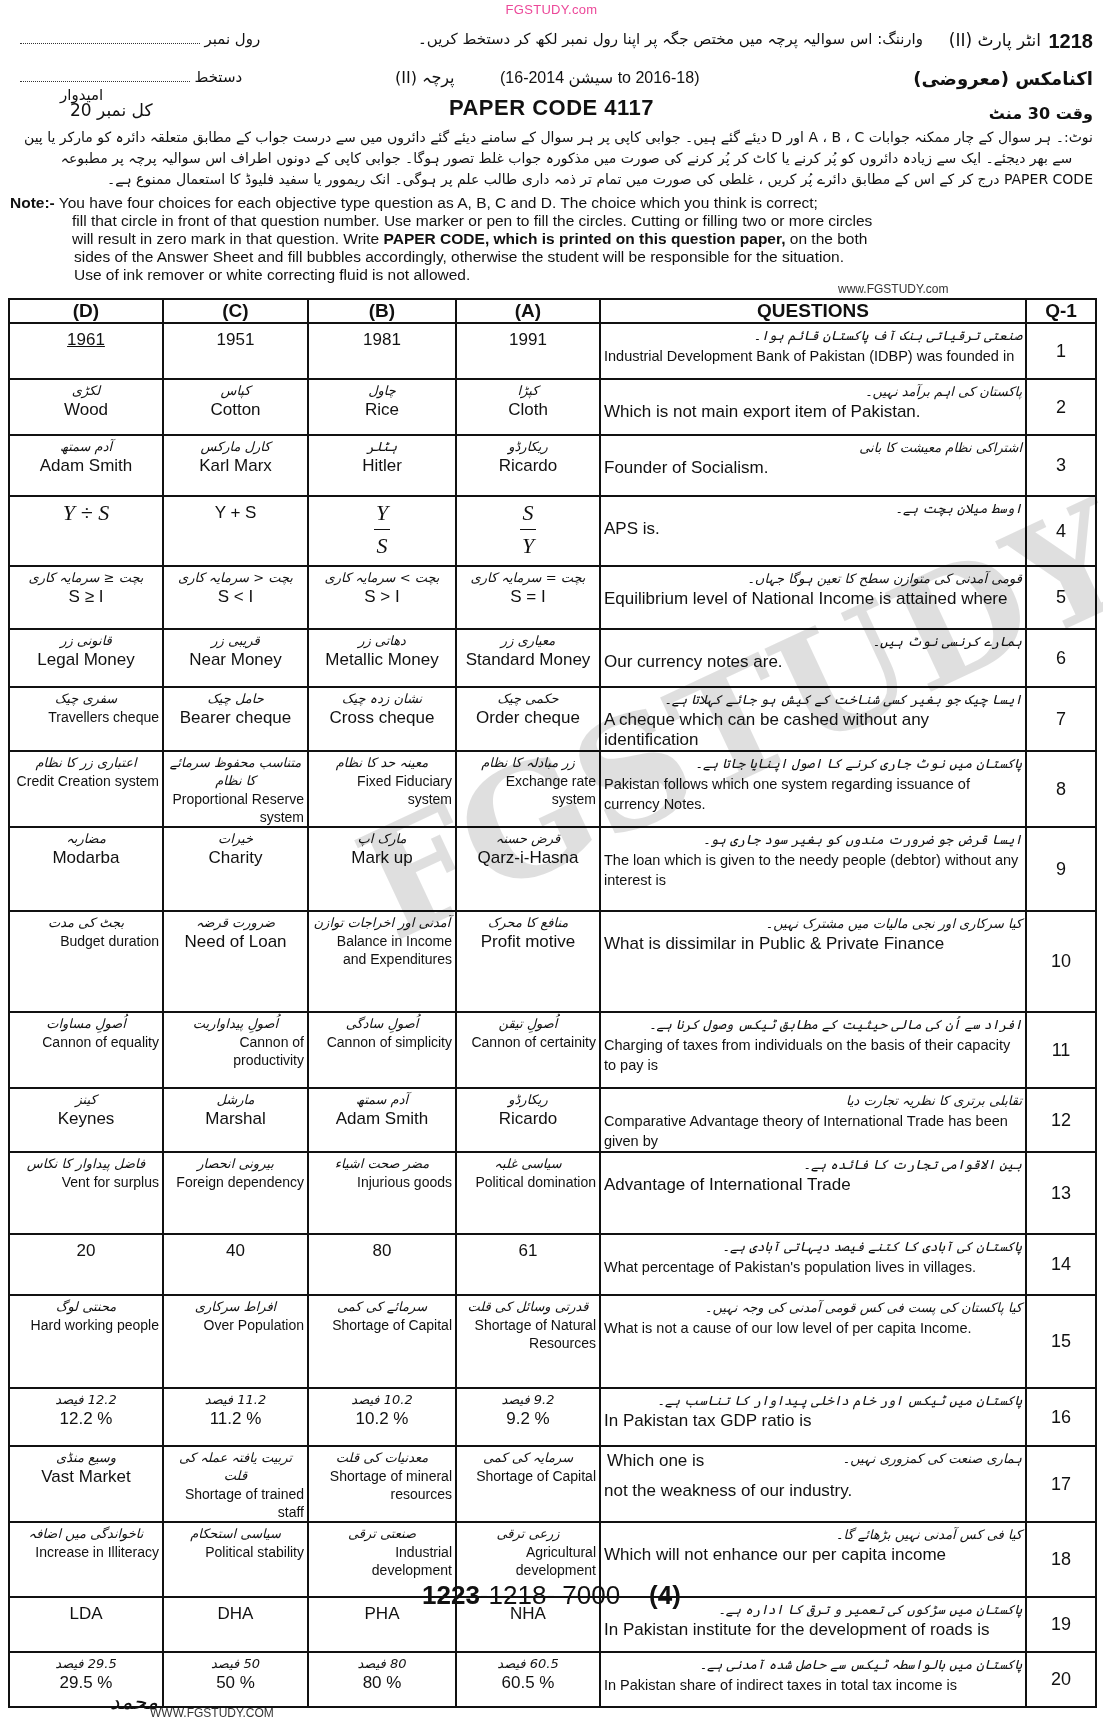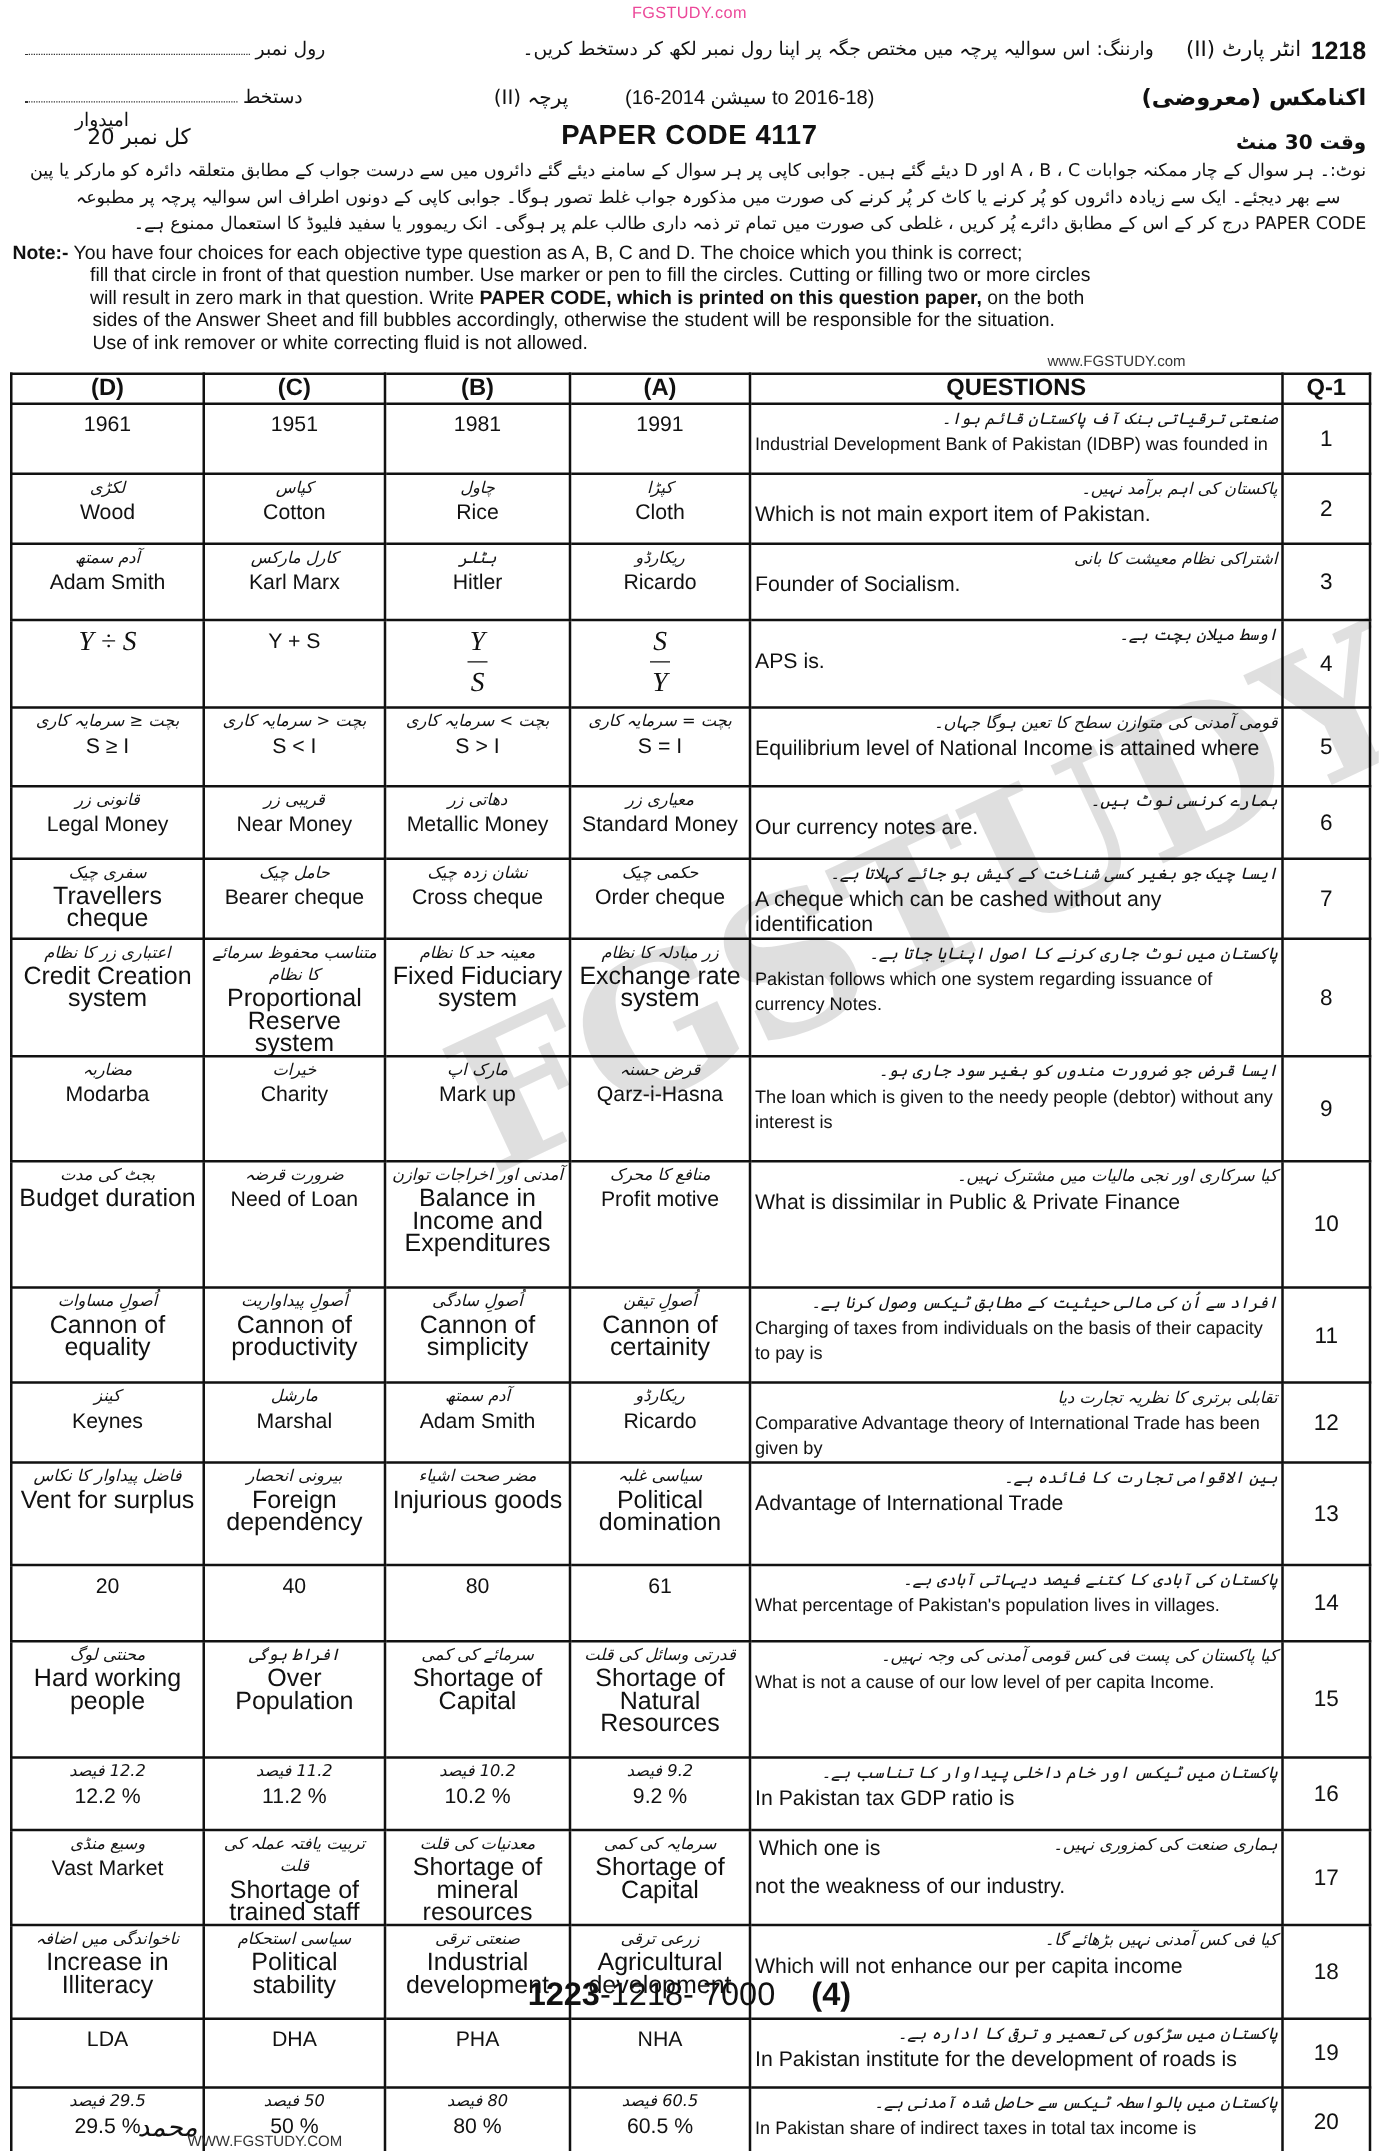--- a/index.html
+++ b/index.html
@@ -14,21 +14,21 @@
   .paper-code { left:0; right:0; top:95px; text-align:center; font-size:22px; font-weight:bold; letter-spacing:0.5px; }
   .note-urdu { font-size:14px; line-height:21px; }
   .note-en { font-size:15.5px; line-height:18px; }
   .note-en b { font-weight:bold; }
 
   table.grid { position:absolute; left:8px; top:298px; width:1087px; border-collapse:collapse; table-layout:fixed; }
   table.grid td, table.grid th { border:2px solid #111; padding:0 3px; text-align:center; vertical-align:top; overflow:hidden; }
   table.grid th { font-size:19px; font-weight:bold; height:22px; line-height:22px; padding:0; }
   .opt-ur { font-family:"DejaVu Sans", sans-serif; font-size:13px; font-style:italic; direction:rtl; line-height:18px; display:block; margin-top:2px; }
   .opt-en { font-size:17px; line-height:20px; display:block; }
-  .opt-en.small { font-size:20px; line-height:18px; }
+  .opt-en.small { font-size:14px; line-height:18px;text-align:right; }
   .q-cell { text-align:left !important; position:relative; }
   .q-ur { font-family:"DejaVu Sans", sans-serif; font-style:italic; font-size:13px; direction:rtl; text-align:right; display:block; line-height:20px; margin-top:2px; }
   .q-en { font-size:17px; line-height:20px; display:block; text-align:left; }
   .q-en.small { font-size:14.5px; }
   .num-cell { font-size:18px; vertical-align:middle !important; }
   .math { font-family:"Liberation Serif", serif; font-style:italic; font-size:22px; }
   .frac { display:inline-block; text-align:center; font-family:"Liberation Serif", serif; font-style:italic; font-size:22px; line-height:24px; margin-top:4px; }
   .frac .bar { display:block; border-top:1.5px solid #111; width:16px; margin:4px auto; }
   .footer-code { left:0; right:0; top:1580px; text-align:center; font-size:26px; }
   .footer-code .b { font-weight:bold; }
@@ -91,21 +91,21 @@
       <th>(C)</th>
       <th>(B)</th>
       <th>(A)</th>
       <th>QUESTIONS</th>
       <th>Q-1</th>
     </tr>
   </thead>
   <tbody id="mcq-body">
       <tr style="height: 56px;">
         <td>
-          <span class="opt-en" style="margin-top: 6px;">1961</span>
+          <span class="opt-en" style="margin-top: 6px; text-decoration: underline;">1961</span>
         </td>
         <td>
           <span class="opt-en" style="margin-top: 6px;">1951</span>
         </td>
         <td>
           <span class="opt-en" style="margin-top: 6px;">1981</span>
         </td>
         <td>
           <span class="opt-en" style="margin-top: 6px;">1991</span>
         </td>
@@ -401,21 +401,21 @@
           <span class="q-en small">What percentage of Pakistan's population lives in villages.</span>
         </td>
         <td class="num-cell">14</td>
       </tr>
       <tr style="height: 93px;">
         <td>
           <span class="opt-ur">محنتی لوگ</span>
           <span class="opt-en small">Hard working people</span>
         </td>
         <td>
-          <span class="opt-ur">افراط ہوگی</span>
+          <span class="opt-ur">افراط سرکاری</span>
           <span class="opt-en small">Over Population</span>
         </td>
         <td>
           <span class="opt-ur">سرمائے کی کمی</span>
           <span class="opt-en small">Shortage of Capital</span>
         </td>
         <td>
           <span class="opt-ur">قدرتی وسائل کی قلت</span>
           <span class="opt-en small">Shortage of Natural Resources</span>
         </td>

